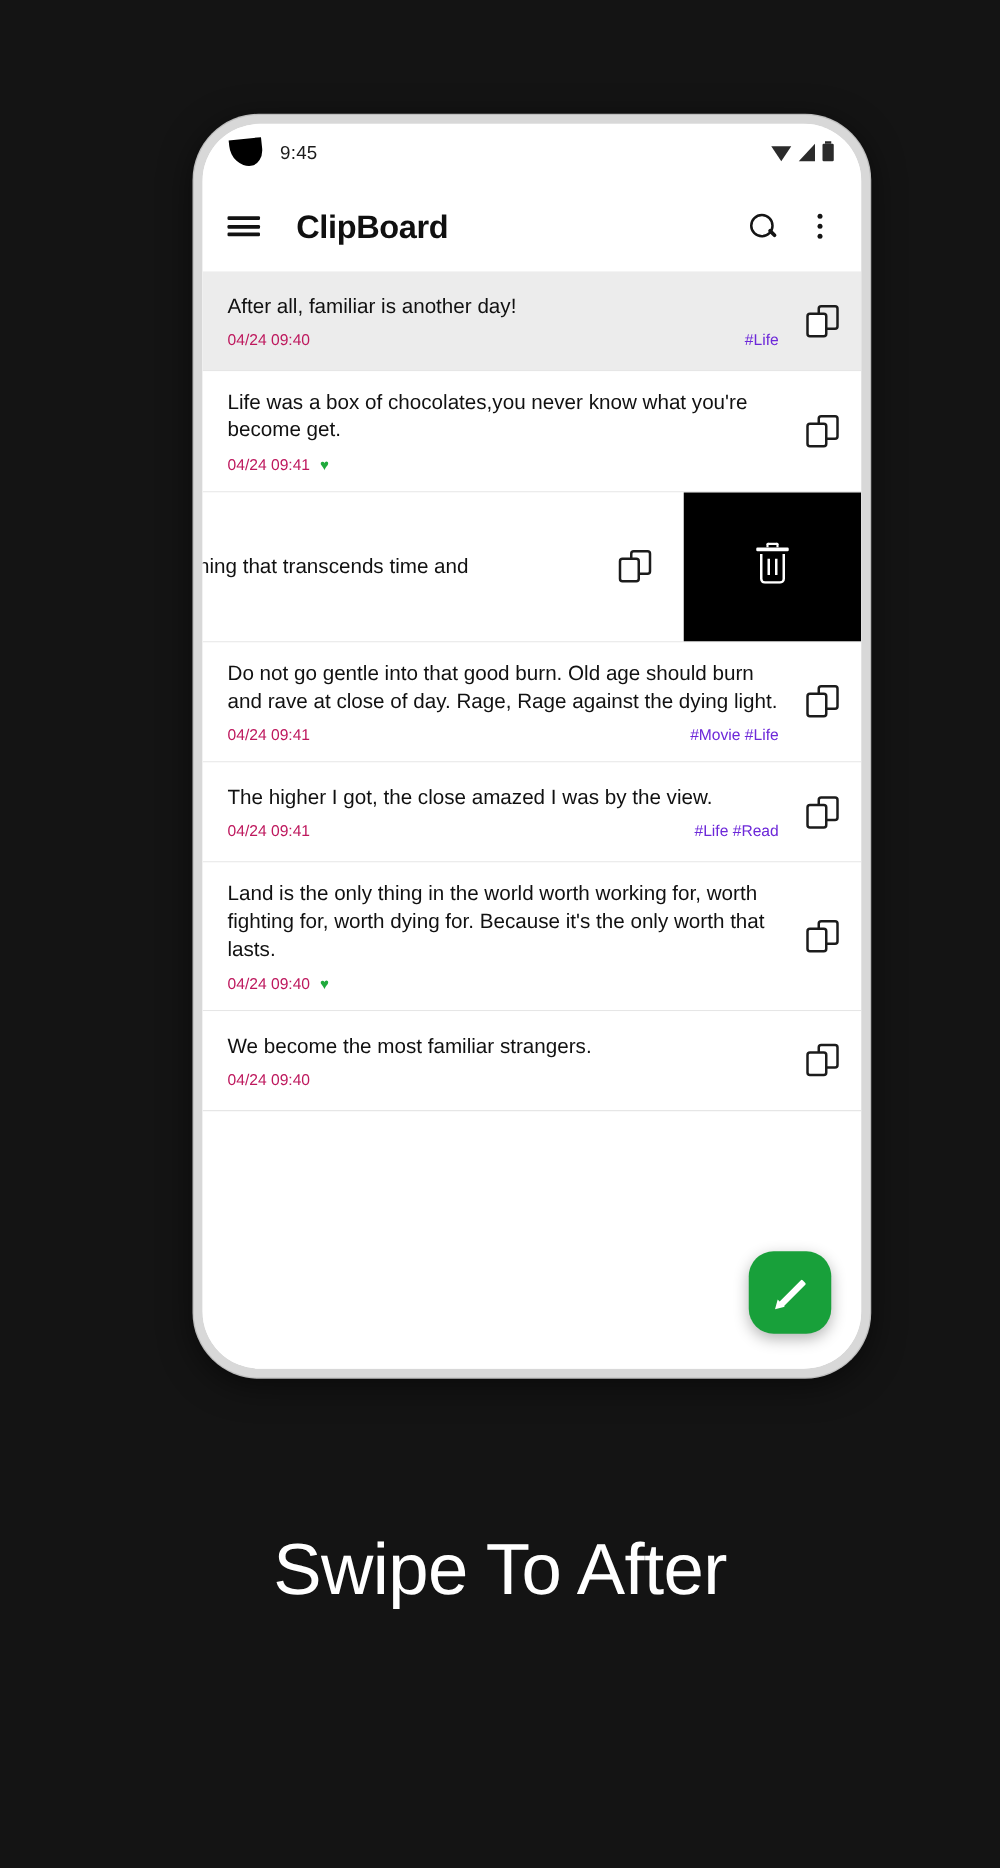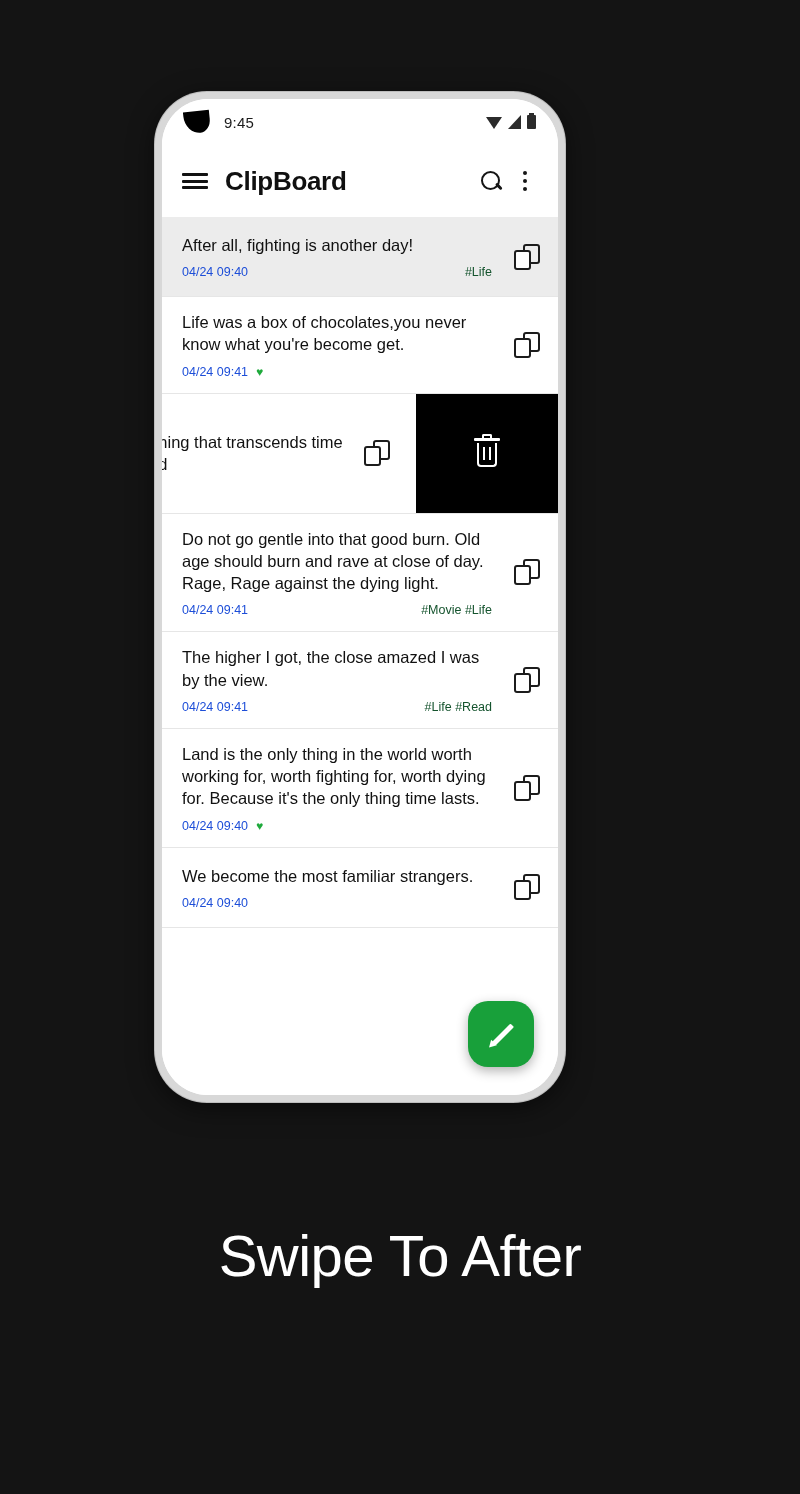--- a/index.html
+++ b/index.html
@@ -12,21 +12,21 @@
   .stage {
     position: relative;
     width: 800px; height: 1494px;
     background: #141414;
   }
 
   
   .phone {
     position: absolute;
     left: 155px; top: 92px;
-    width: 410px; height: 1010px;
+    width: 541px; height: 1010px;
     background: #d8d8d8;
     border-radius: 52px;
     padding: 7px;
     box-shadow: 0 0 0 1px #bdbdbd, 0 6px 26px rgba(0,0,0,0.55);
   }
   .screen {
     position: relative;
     width: 100%; height: 100%;
     background: #ffffff;
     border-radius: 46px;
@@ -92,21 +92,21 @@
   }
 
   
   .appbar {
     height: 72px;
     flex: 0 0 72px;
     display: flex;
     align-items: center;
     padding: 0 22px 0 20px;
     background: #fff;
-    gap: 7px;
+    gap: 19px;
   }
   .hamburger {
     width: 26px; height: 20px;
     display: flex; flex-direction: column; justify-content: space-between;
     padding: 2px 0;
     cursor: pointer;
   }
   .hamburger span {
     display: block; height: 3px; background: #121212; border-radius: 1px;
   }
@@ -166,26 +166,26 @@
     font-weight: 500;
   }
   .row-meta {
     margin-top: 9px;
     display: flex;
     align-items: center;
     gap: 8px;
   }
   .row-time {
     font-size: 12.5px;
-    color: #1d4ed8;
+    color: #be185d;
   }
   .heart { color: #1faa3c; font-size: 12px; line-height: 1; }
   .row-tags {
     font-size: 12.5px;
-    color: #14532d;
+    color: #6d28d9;
     margin-left: auto;
     padding-right: 6px;
     white-space: nowrap;
   }
 
   .copy-icon {
     flex: 0 0 auto;
     width: 26px; height: 26px;
     position: relative;
     cursor: pointer;
@@ -319,21 +319,21 @@
           <i></i>
             <i></i>
             <i></i>
         </div>
       </div>
 
       <div class="list">
 
         <div class="row highlight">
           <div class="row-main">
-            <div class="row-text">After all, fighting is another day!</div>
+            <div class="row-text">After all, familiar is another day!</div>
             <div class="row-meta">
               <span class="row-time">04/24 09:40</span>
               <span class="row-tags">#Life</span>
             </div>
           </div>
           <div class="copy-icon">
             <span class="back"></span>
               <span class="front"></span>
           </div>
         </div>
@@ -393,21 +393,21 @@
             </div>
           </div>
           <div class="copy-icon">
             <span class="back"></span>
               <span class="front"></span>
           </div>
         </div>
 
         <div class="row">
           <div class="row-main">
-            <div class="row-text">Land is the only thing in the world worth working for, worth fighting for, worth dying for. Because it's the only thing time lasts.</div>
+            <div class="row-text">Land is the only thing in the world worth working for, worth fighting for, worth dying for. Because it's the only worth that lasts.</div>
             <div class="row-meta">
               <span class="row-time">04/24 09:40</span>
               <span class="heart">♥</span>
               <span class="row-tags"></span>
             </div>
           </div>
           <div class="copy-icon">
             <span class="back"></span>
               <span class="front"></span>
           </div>

